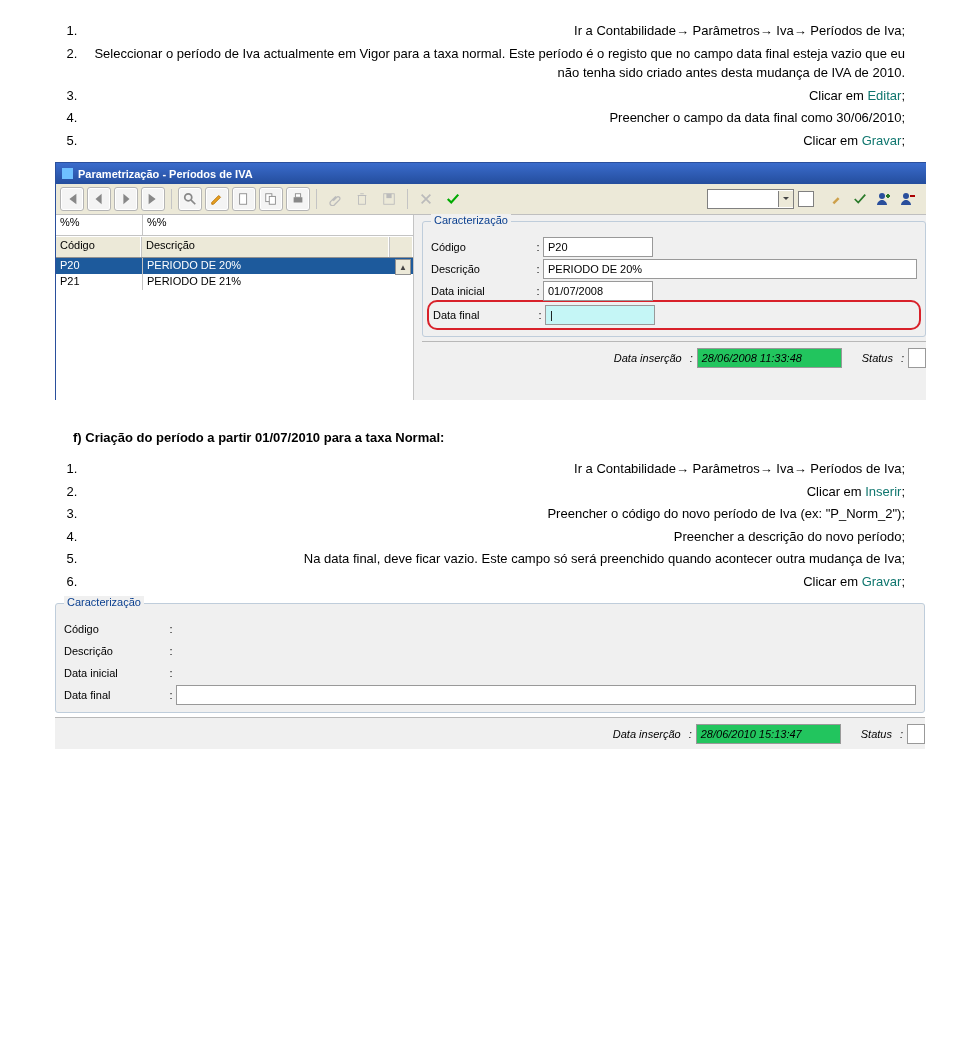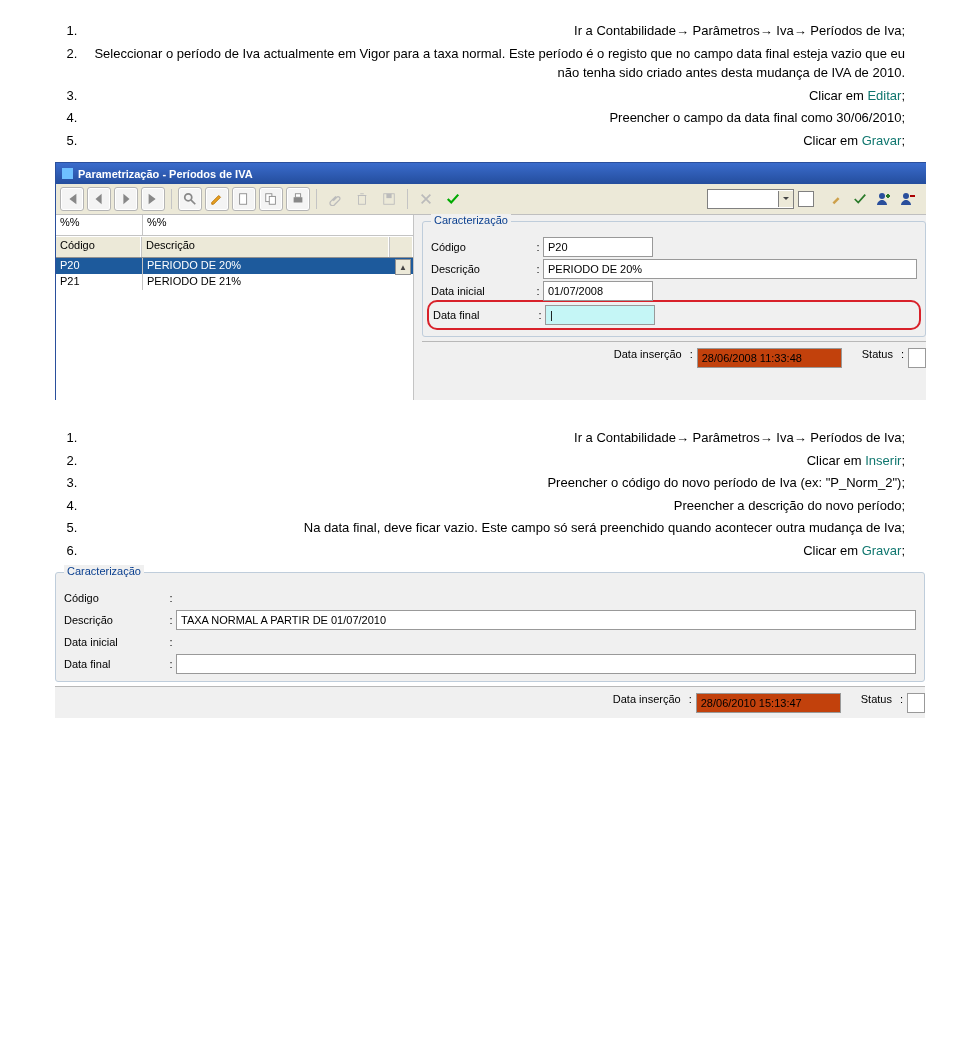--- a/index.html
+++ b/index.html
@@ -132,25 +132,25 @@
   }
   .form-row .finput.hl { background:#c5f6f6; }
   .data-final-row{
     border:2px solid #d8212a; border-radius:10px; padding: 2px 0;
     margin-top:-2px; margin-left:-4px; margin-right:-4px;
   }
   .data-final-row .form-row{ padding:0 4px; }
   .footer-row{
     border-top:1px solid #b8b8b8;
     padding:6px 0 5px 0;
-    display:flex; align-items:flex-start;
+    display:flex; align-items:center;font-style:italic;
   }
   .footer-row .flabel2{ width:85px; text-align:right; padding-right:4px;}
   .footer-row .fval{
-    width:135px; height:18px; border:1px solid #999; background:#c2410c;
+    width:135px; height:18px; border:1px solid #999; background:#22c55e;
     font-size:11px; padding:0 4px; line-height:18px;
   }
   .footer-row .status-lbl{ margin-left:20px; margin-right:4px; }
   .footer-row .status-box{ width:16px; height:18px; border:1px solid #999; background:#fff;}
 
   
   .app-window2 {
     margin: 12px 0 12px 0;
     font-family: Tahoma, Arial, sans-serif;
     font-size: 11px;
@@ -371,20 +371,23 @@
           <span style="padding:0 4px;">:</span>
           <div class="fval">28/06/2008 11:33:48</div>
           <div class="status-lbl">Status</div>
           <span style="padding:0 4px;">:</span>
           <div class="status-box"></div>
         </div>
       </div>
     </div>
   </div>
 
+  <p style="margin:30px 0 14px 18px;">
+    <strong class="section-title">f)   Criação do período a partir 01/07/2010 para a taxa Normal:</strong>
+  </p>
 
   <ol class="instructions">
     <li>
       <span>Ir a Contabilidade</span><span class="arrow">→</span><span> Parâmetros</span><span class="arrow">→</span><span> Iva</span><span class="arrow">→</span><span> Períodos de Iva;</span>
     </li>
     <li><span>Clicar em </span><span class="blue-bold">Inserir</span><span>;</span></li>
     <li><span>Preencher o código do novo período de Iva (ex: "P_Norm_2");</span></li>
     <li><span>Preencher a descrição do novo período;</span></li>
     <li><span>Na data final, deve ficar vazio. Este campo só será preenchido quando acontecer outra mudança de Iva;</span></li>
     <li><span>Clicar em </span><span class="blue-bold">Gravar</span><span>;</span></li>
@@ -393,21 +396,20 @@
   <div class="app-window2">
     <div class="fieldset2">
       <span class="legend">Caracterização</span>
       <div class="form-row">
         <div class="flabel">Código</div>
         <div class="fcolon">:</div>
       </div>
       <div class="form-row">
         <div class="flabel">Descrição</div>
         <div class="fcolon">:</div>
-        <div class="finput">TAXA NORMAL A PARTIR DE 01/07/2010</div>
       </div>
       <div class="form-row">
         <div class="flabel">Data inicial</div>
         <div class="fcolon">:</div>
       </div>
       <div class="form-row">
         <div class="flabel">Data final</div>
         <div class="fcolon">:</div>
         <div class="finput maxwidth-input"></div>
       </div>

